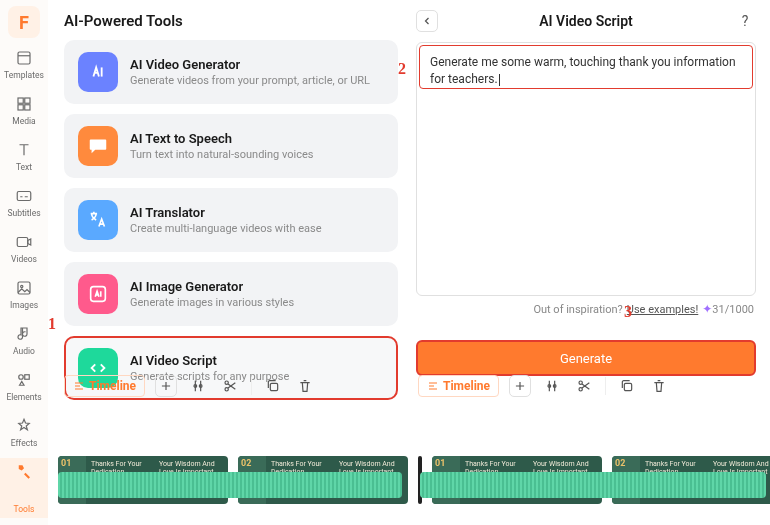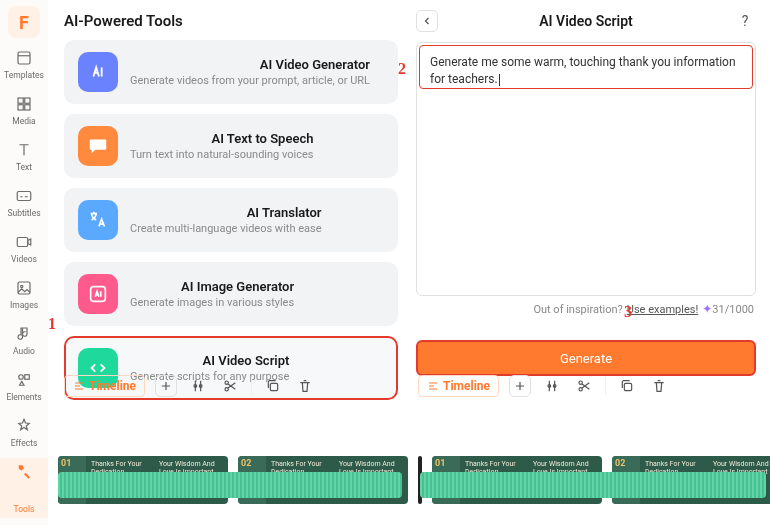--- a/index.html
+++ b/index.html
@@ -14,21 +14,21 @@
   .side-item.active .side-ico { color: #ff7a2e; }
   .side-lbl { font-size: 8.5px; color: #6b6b6b; }
   .side-item.active .side-lbl { color: #ff7a2e; margin-top: 20px; }
 
   
   .main { position: absolute; left: 48px; top: 0; right: 0; bottom: 0; display: flex; }
 
   
   .tools-panel { width: 358px; padding: 12px 8px 0 16px; }
   .tools-title { font-size: 15px; font-weight: 600; color: #1a1a1a; margin-bottom: 10px; }
-  .tool-card { background: #f2f3f5; border-radius: 10px; padding: 10px 12px; display: flex; align-items: center; gap: 12px; margin-bottom: 10px; cursor: pointer; border: 2px solid transparent; text-align: right; }
+  .tool-card { background: #f2f3f5; border-radius: 10px; padding: 10px 12px; display: flex; align-items: center; gap: 12px; margin-bottom: 10px; cursor: pointer; border: 2px solid transparent; }
   .tool-card.selected { background: #f7f8f9; border: 2px solid #e23b2e; }
   .tool-ico { width: 40px; height: 40px; border-radius: 10px; display: flex; align-items: center; justify-content: center; color: #fff; flex-shrink: 0; }
   .ico-blue1 { background: #6b82ff; }
   .ico-orange { background: #ff8a3d; }
   .ico-blue2 { background: #5aa9ff; }
   .ico-pink { background: #ff5a8c; }
   .ico-green { background: #1ed99b; }
   .tool-texts { display: flex; flex-direction: column; gap: 2px; }
   .tool-name { font-size: 13px; font-weight: 600; color: #1a1a1a; }
   .tool-desc { font-size: 11px; color: #8a8a8a; }

